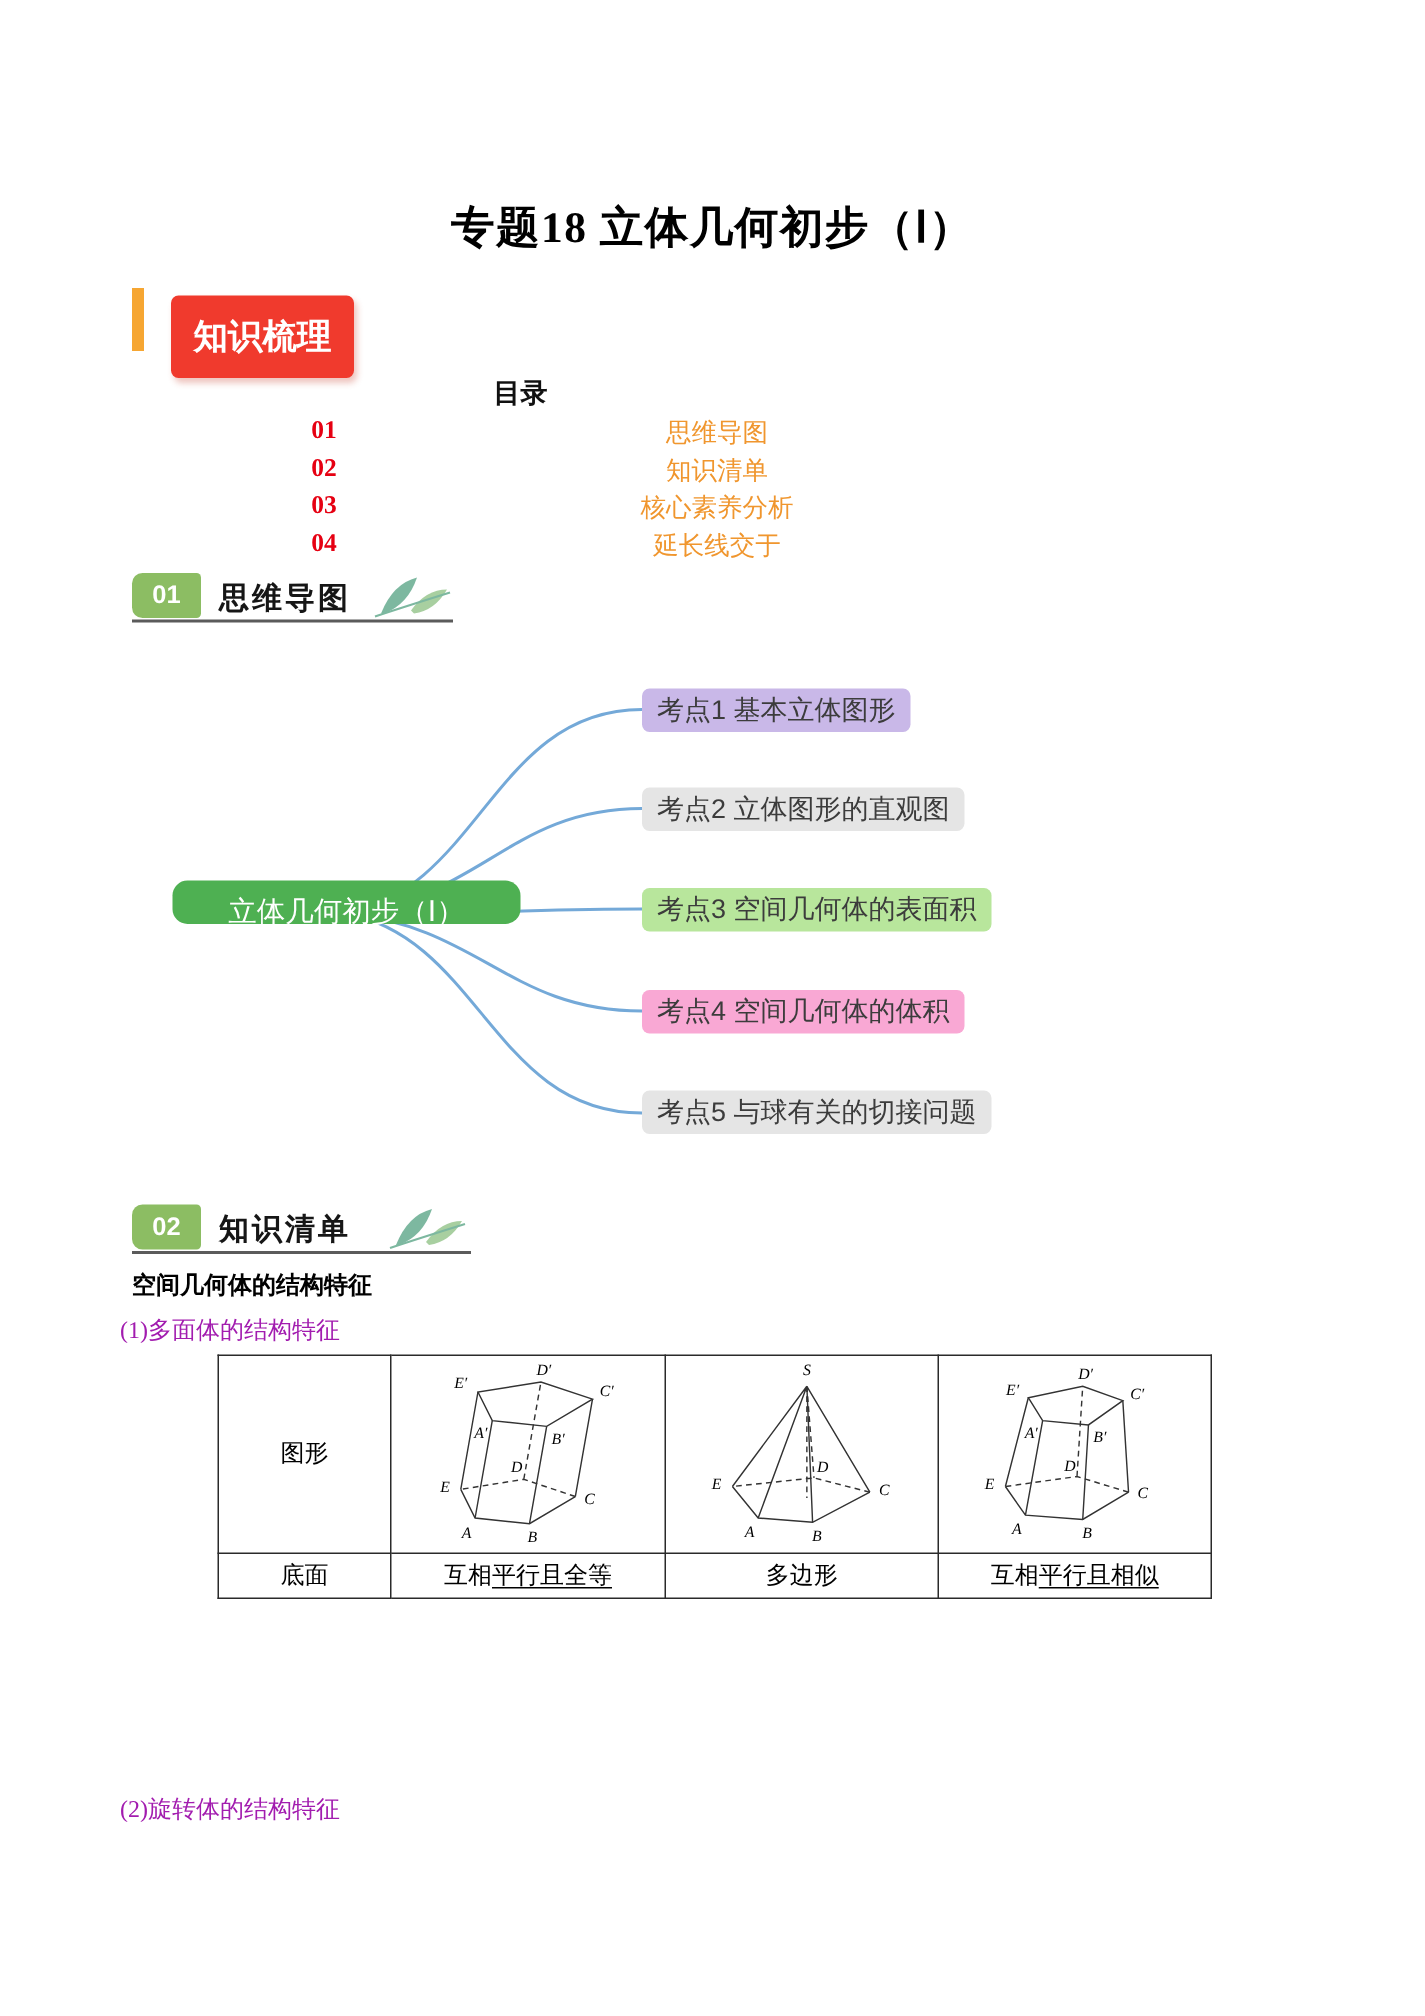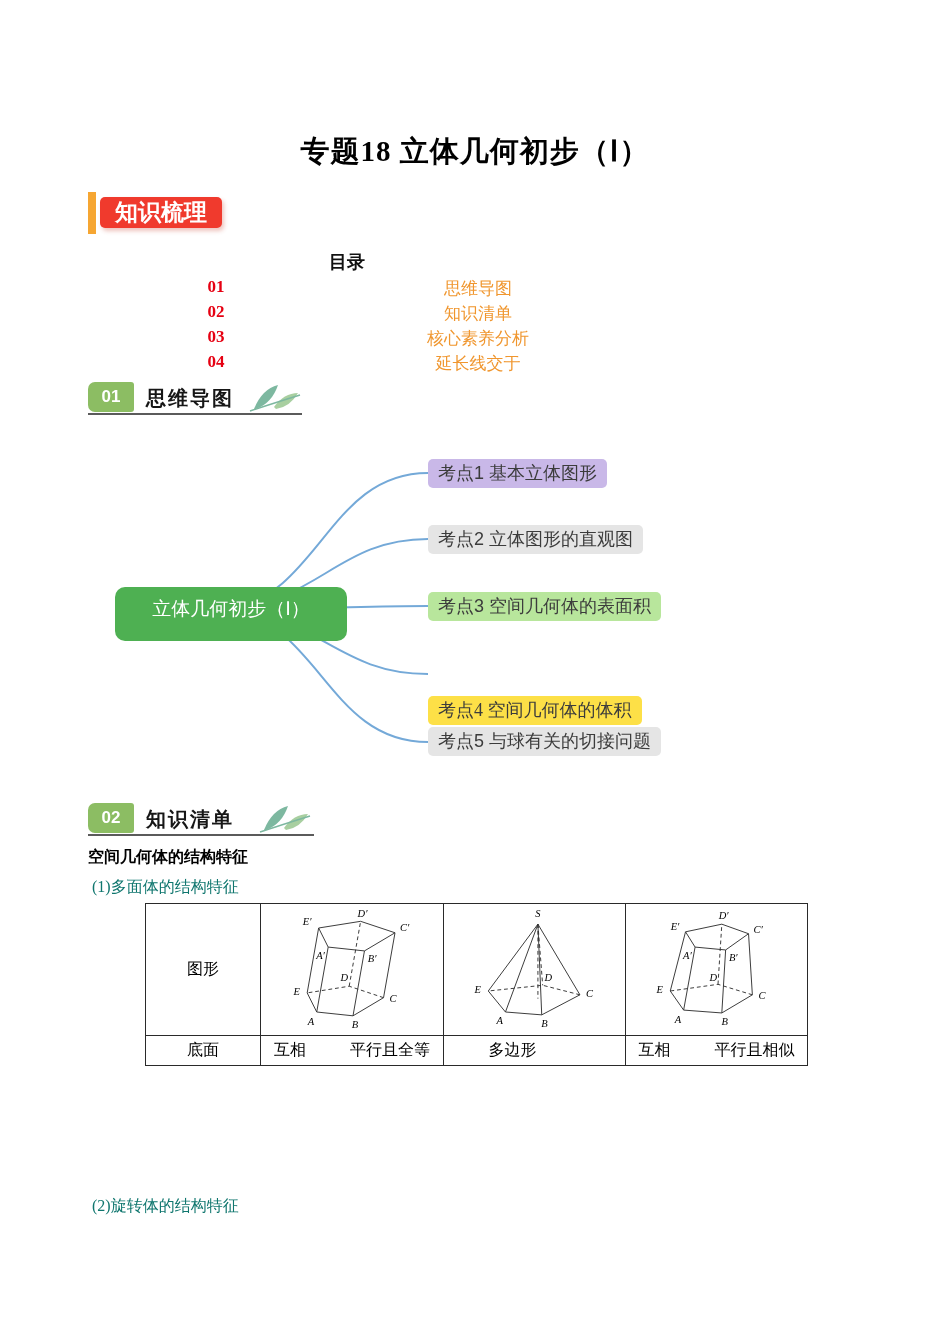--- a/index.html
+++ b/index.html
@@ -12,21 +12,21 @@
   
   .doc-title {
     position:absolute; top:132px; left:0; width:950px;
     text-align:center; font-size:29px; font-weight:bold; color:#000;
     font-family:"Liberation Serif", serif; letter-spacing:1px;
   }
 
   
   .accent-bar { position:absolute; left:88px; top:192px; width:8px; height:42px; background:#f6a632; }
   .knowledge-badge {
-    position:absolute; left:100px; top:197px; padding:0 15px;
+    position:absolute; left:114px; top:197px; padding:12px 15px;
     background:#f03a2d; color:#fff; font-size:23px; font-weight:bold;
     font-family:"Liberation Sans", sans-serif; border-radius:5px;
     box-shadow:2px 3px 4px rgba(200,60,40,.30);
   }
 
   
   .toc-heading { position:absolute; left:302px; width:90px; top:250px; text-align:center;
     font-size:18px; font-weight:bold; }
   .toc-num { position:absolute; left:196px; width:40px; text-align:center;
     color:#e60012; font-weight:bold; font-size:17px; }
@@ -38,47 +38,47 @@
     color:#fff; font-weight:bold; font-size:17px; line-height:30px; text-align:center;
     border-radius:7px 3px 3px 7px; font-family:"Liberation Sans", sans-serif; }
   .sec-title { position:absolute; font-size:20px; font-weight:bold; color:#161616;
     font-family:"Liberation Sans", sans-serif; letter-spacing:2px; }
   .sec-line { position:absolute; height:2px; background:#5b5b5b; }
   .leaf-svg { position:absolute; }
 
   
   .mindmap-lines { position:absolute; left:0; top:430px; }
   .mm-root {
-    position:absolute; left:115px; top:587px; width:232px; height:54px;
+    position:absolute; left:115px; top:587px; width:232px; height:29px;
     border-radius:10px; color:#fff; font-size:19px; line-height:43px; text-align:center;
     font-family:"Liberation Sans", sans-serif; background:#4eb052;
   }
   .mm-node {
     position:absolute; left:428px; padding:5px 10px; border-radius:5px;
     font-size:18px; line-height:19px; color:#3c3c3c; white-space:nowrap;
     font-family:"Liberation Sans", sans-serif; display:inline-block;
   }
 
   
   .struct-heading { position:absolute; left:88px; top:847px; font-size:16px; font-weight:bold;
     font-family:"Liberation Sans", sans-serif; color:#000; }
-  .list-item { position:absolute; left:92px; font-size:16px; color:#0f766e; }
+  .list-item { position:absolute; left:80px; font-size:16px; color:#a21caf; }
 
   
   .feat-table { position:absolute; left:145px; top:903px; width:662px;
     border-collapse:collapse; table-layout:fixed; }
   .feat-table td, .feat-table th {
     border:1px solid #2a2a2a; text-align:center; vertical-align:middle;
     font-size:16px; font-weight:normal; padding:2px 6px; color:#000;
     font-family:"Liberation Serif", serif;
   }
   .row-h { height:30px; }
   .row-fig { height:132px; }
   .row-lat { height:56px; }
-  .u { text-underline-offset:3px;padding-left:44px; }
+  .u { text-decoration:underline; text-underline-offset:3px; }
 
   .fig-svg { display:block; margin:0 auto; }
   .vlabel { font-family:"Liberation Serif", serif; font-style:italic; font-size:11px; fill:#000; }
   .solid { fill:none; stroke:#333; stroke-width:1; }
   .dash  { fill:none; stroke:#333; stroke-width:1; stroke-dasharray:4 3; }
 </style>
 </head>
 <body>
 
 <div>
@@ -113,21 +113,21 @@
     <path fill="none" stroke-width="2" d="M231,179 C320,170 340,109 428,109" stroke="#74a9d8"></path>
     <path fill="none" stroke-width="2" d="M231,179 C330,179 360,176 428,176" stroke="#74a9d8"></path>
     <path fill="none" stroke-width="2" d="M231,179 C320,188 340,244 428,244" stroke="#74a9d8"></path>
     <path fill="none" stroke-width="2" d="M231,179 C320,196 330,312 428,312" stroke="#74a9d8"></path>
   </svg>
 
   <div class="mm-root" style="background: rgb(78, 176, 82);">立体几何初步（Ⅰ）</div>
   <div class="mm-node" style="top: 459px; background: rgb(201, 184, 232);">考点1 基本立体图形</div>
   <div class="mm-node" style="top: 525px; background: #e5e5e5;">考点2 立体图形的直观图</div>
   <div class="mm-node" style="top: 592px; background: rgb(184, 230, 156);">考点3 空间几何体的表面积</div>
-  <div class="mm-node" style="top: 696px; background: #fde047; font-family: Liberation Serif, serif;">考点4 空间几何体的体积</div>
+  <div class="mm-node" style="top: 660px; background: #f9a8d4;">考点4 空间几何体的体积</div>
   <div class="mm-node" style="top: 727px; background: #e5e5e5;">考点5 与球有关的切接问题</div>
 
   <div class="sec-badge" style="left:88px; top:803px">02</div>
   <div class="sec-title" style="left:146px; top:806px">知识清单</div>
   <div class="sec-line" style="left:88px; top:834px; width:226px"></div>
   <svg class="leaf-svg" style="left:252px; top:802px" width="62" height="32" viewBox="0 0 62 32">
     <path d="M12 28 Q20 8 36 4 Q30 22 14 28 Z" fill="#7db8a0"></path>
     <path d="M32 26 Q42 12 56 12 Q48 26 34 28 Z" fill="#a8cfa0"></path>
     <path d="M8 30 Q26 24 58 14" stroke="#7db8a0" stroke-width="1.5" fill="none"></path>
   </svg>

